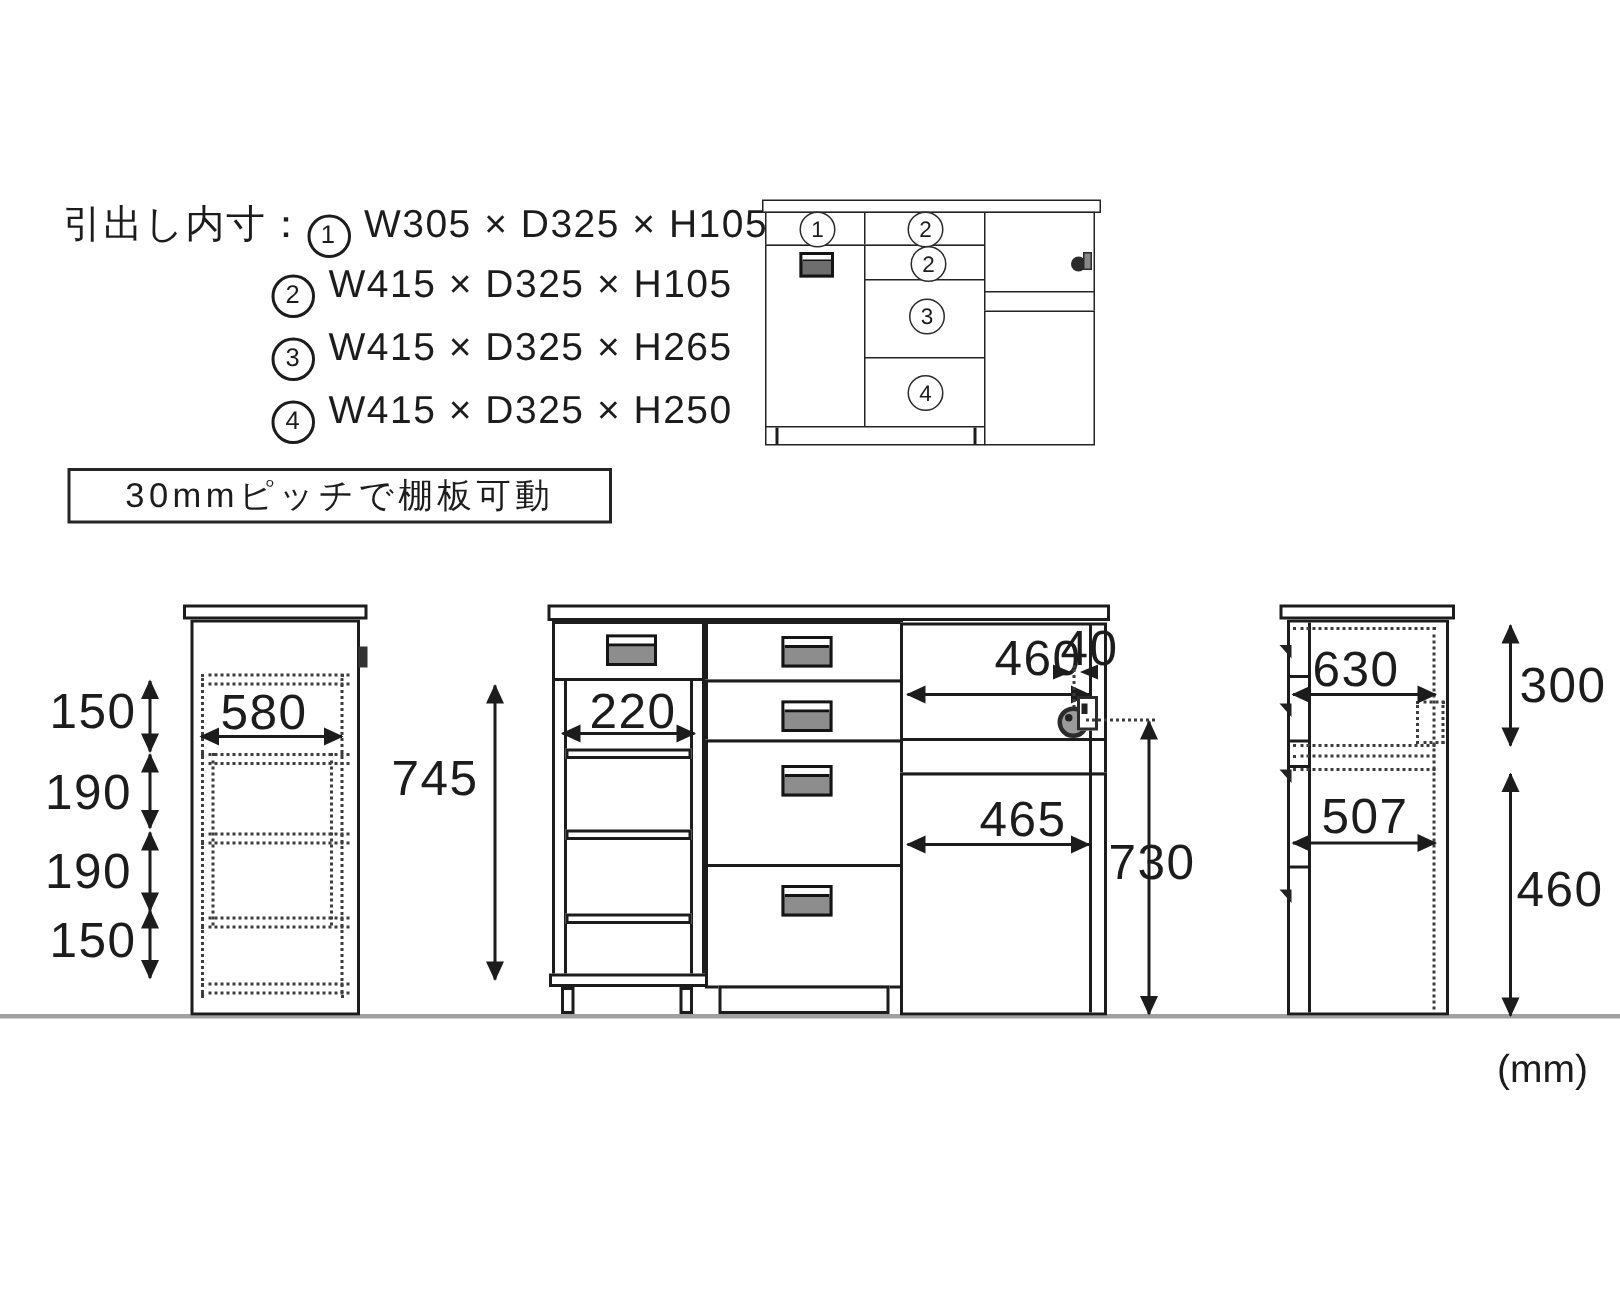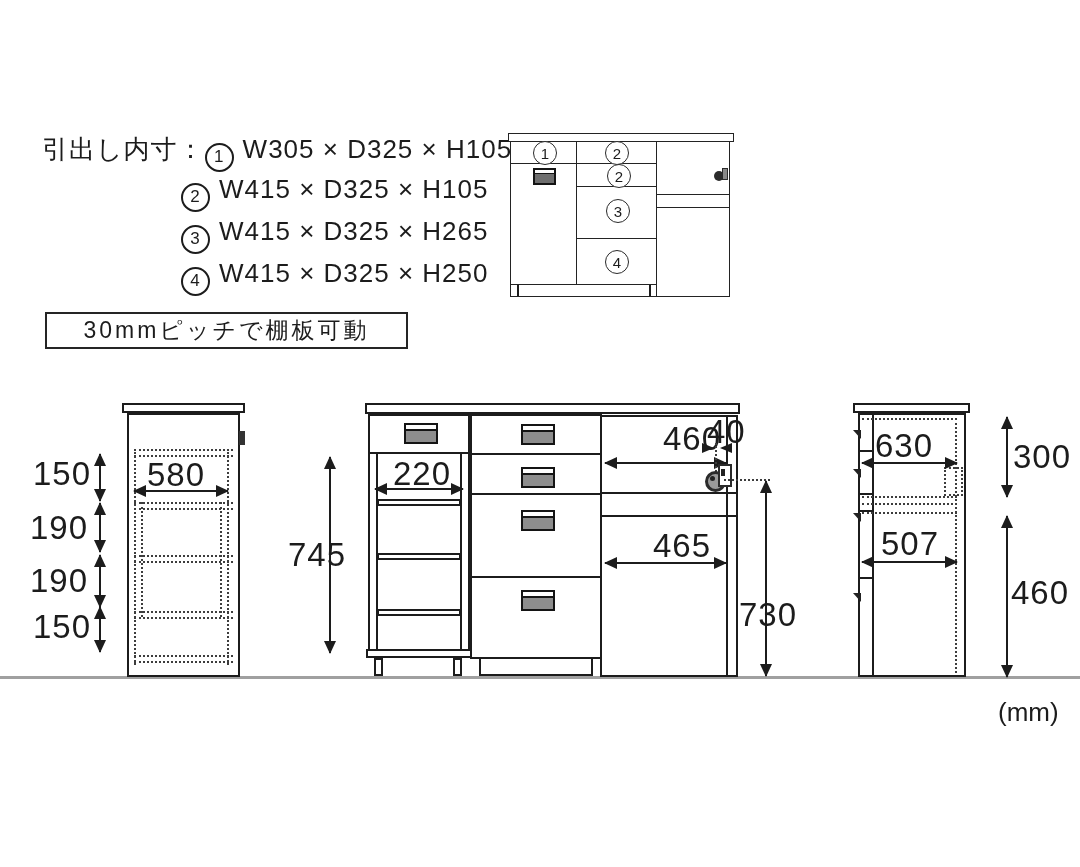--- a/index.html
+++ b/index.html
@@ -178,24 +178,24 @@
   <div class="num" style="left:342px; top:10px;">40</div>
   <div class="dv" style="left:350px; top:40px; height:32px;"></div>
   <div class="tri-r" style="left:337px; top:40px;"></div>
   <div class="tri-l" style="left:355px; top:40px;"></div>
   <div class="num" style="left:288px; top:124px;">465</div>
   <div class="harrow" style="left:240px; top:159px; width:121px;"></div>
   <div class="knob-circle" style="left:340px; top:68px;"></div>
   <div class="knob-rect" style="left:353px; top:61px;"></div>
 </div>
 
-<div class="num" style="left:261px; top:536px;margin-left:27px;">745</div>
+<div class="num" style="left:261px; top:500px;">745</div>
 <div class="varrow" style="left:329px; top:457px; height:196px;"></div>
 <div class="dh" style="left:724px; top:479px; width:46px;"></div>
-<div class="num" style="left:739px; top:556px;margin-top:40px;">730</div>
+<div class="num" style="left:739px; top:556px;">730</div>
 <div class="varrow" style="left:765px; top:481px; height:195px;"></div>
 
 <div class="abs" style="left:853px; top:403px; width:118px; height:274px;">
   <div class="box" style="left:0; top:0; width:117px; height:10px;"></div>
   <div class="box" style="left:5px; top:10px; width:108px; height:264px;"></div>
 
   <div class="lv" style="left:19px; top:12px; height:260px;"></div>
   <div class="lh" style="left:7px; top:47px; width:12px;"></div>
   <div class="lh" style="left:7px; top:90px; width:12px;"></div>
   <div class="lh" style="left:7px; top:107px; width:12px;"></div>

